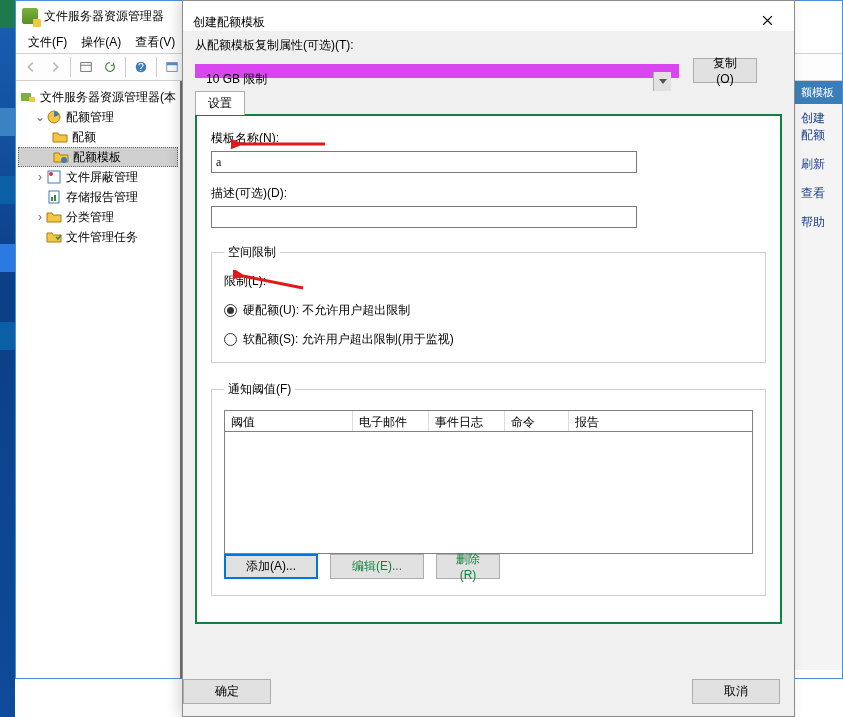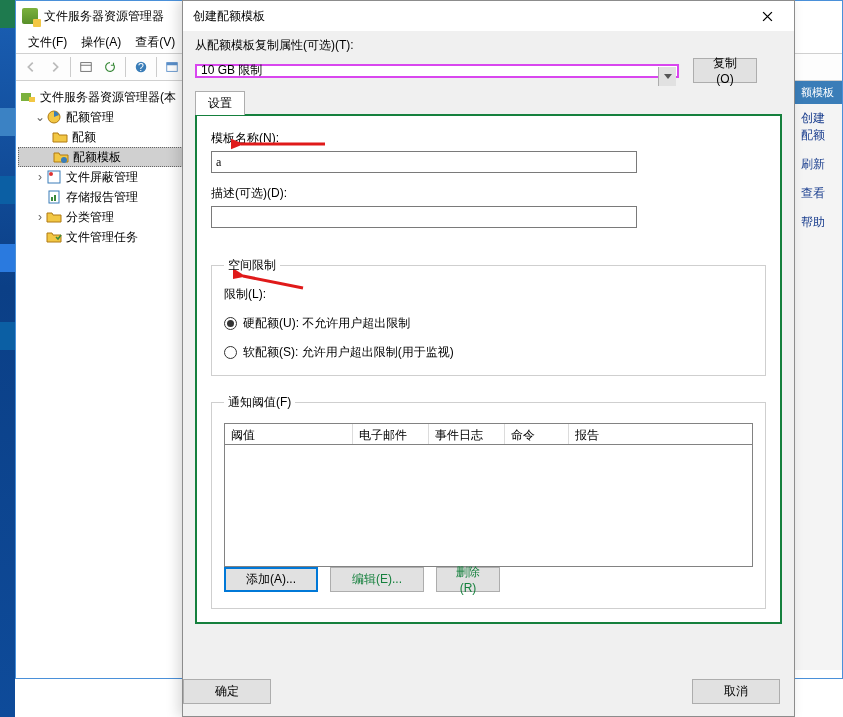--- a/index.html
+++ b/index.html
@@ -19,58 +19,58 @@
 .mmc-title { height:30px; background:#fff; display:flex; align-items:center; padding:0 6px; gap:6px; }
 .mmc-title .icon { width:16px; height:16px; background:linear-gradient(#7bb13d,#588f2a); border-radius:2px; position:relative; }
 .mmc-title .icon:after{content:"";position:absolute;right:-3px;bottom:-3px;width:8px;height:8px;background:#f2c744;border-radius:1px;}
 .mmc-menu { height:22px; display:flex; align-items:center; padding:0 6px; gap:2px; color:#000; }
 .mmc-menu span{padding:2px 6px;}
 .mmc-toolbar { height:28px; border-top:1px solid #d0d0d0; border-bottom:1px solid #d0d0d0; background:#fdfdfd; display:flex; align-items:center; padding:0 4px; gap:2px;}
 .tb-btn{width:22px;height:22px;border:1px solid transparent;display:flex;align-items:center;justify-content:center;color:#555;}
 .tb-btn svg{width:14px;height:14px;}
 .tb-sep{width:1px;height:20px;background:#ccc;margin:0 2px;}
 .mmc-body{position:absolute;top:80px;left:0;right:0;bottom:0;display:flex;}
-.tree{width:170px;border-right:1px solid #737373;background:#fff;padding:6px 2px;}
+.tree{width:170px;border-right:6px solid #737373;background:#fff;padding:6px 2px;}
 .tree .node{display:flex;align-items:center;height:20px;padding-left:4px;white-space:nowrap;}
 .tree .node .tw{width:12px;text-align:center;color:#666;}
 .tree .node .ficon{width:16px;height:16px;margin-right:4px;display:inline-flex;align-items:center;justify-content:center;}
 .tree .lvl1{padding-left:2px;}
 .tree .lvl2{padding-left:16px;}
 .tree .lvl3{padding-left:34px;}
 .tree .sel{background:#d0d0d0;border:1px dotted #666;}
 
 .right-pane{position:absolute;right:0;top:80px;width:48px;bottom:8px;border-left:1px solid #ccc;background:#f4f4f4;}
 .rp-hdr{background:#3a7db8;color:#fff;padding:4px 6px;font-size:11px;}
 .rp-item{padding:6px 6px;color:#1a3e8e;}
 
 
 .dialog{position:absolute;left:182px;top:0;width:613px;height:717px;background:#f0f0f0;border:1px solid #8c8c8c;box-shadow:-4px 0 12px rgba(0,0,0,.15);}
-.dlg-title{height:30px;background:#fff;display:flex;align-items:center;justify-content:space-between;padding:0 10px 0 10px;}
+.dlg-title{height:30px;background:#fff;display:flex;align-items:flex-end;justify-content:space-between;padding:0 10px 0 10px;}
 .dlg-title span{color:#000;font-size:12px;}
 .dlg-close{width:34px;height:22px;display:flex;align-items:center;justify-content:center;}
 .dlg-close svg{width:11px;height:11px;}
 .dlg-body{padding:6px 12px 0 12px;}
 .row-lbl{margin:0 0 4px 0;}
 .combo-row{display:flex;gap:14px;align-items:center;margin-bottom:8px;}
-.combo{flex:0 0 484px;height:14px;border:2px solid #d946ef;background:#fff;position:relative;display:flex;align-items:center;padding:0 4px;}
+.combo{flex:0 0 484px;height:14px;border:7px solid #d946ef;background:#fff;position:relative;display:flex;align-items:flex-start;padding:0 4px;}
 .combo .arrow{position:absolute;right:1px;top:1px;width:18px;height:19px;background:#e1e1e1;border-left:1px solid #adadad;display:flex;align-items:center;justify-content:center;}
 .btn{border:1px solid #adadad;background:#e1e1e1;height:25px;padding:0 16px;display:inline-flex;align-items:center;justify-content:center;}
 .btn.disabled{color:#15803d;}
 .btn.focus{border:2px solid #0078d7;padding:0 15px;}
 
 .tabhdr{display:flex;margin-top:2px;}
 .tab{border:1px solid #adadad;border-bottom:none;background:#fff;padding:3px 12px;position:relative;z-index:2;}
 .tabpanel{border:2px solid #15803d;background:#fff;padding:14px 14px 18px 14px;margin-top:-1px;height:510px;position:relative;}
 
 .text-input{width:426px;height:22px;border:1px solid #7a7a7a;background:#fff;padding:2px 4px;font-family:Tahoma;}
 .small-input{width:130px;height:22px;border:1px solid #7a7a7a;background:#fff;padding:2px 4px;font-family:Tahoma;}
 .unit-combo{width:62px;height:22px;border:1px solid #7a7a7a;background:#fff;position:relative;display:inline-flex;align-items:center;padding:0 4px;margin-left:12px;vertical-align:top;}
 .unit-combo .arrow{position:absolute;right:1px;top:1px;width:16px;height:18px;background:#e1e1e1;border-left:1px solid #adadad;display:flex;align-items:center;justify-content:center;}
 
-fieldset{border:1px solid #cfcfcf;padding:12px 12px 14px 12px;margin-top:29px;}
+fieldset{border:1px solid #cfcfcf;padding:12px 12px 14px 12px;margin-top:16px;}
 legend{padding:0 4px;}
 .radio-row{display:flex;align-items:center;margin-top:12px;}
 .radio{width:13px;height:13px;border:1px solid #333;border-radius:50%;margin-right:6px;position:relative;background:#fff;}
 .radio.checked:after{content:"";position:absolute;left:2px;top:2px;width:7px;height:7px;border-radius:50%;background:#333;}
 
 .listhdr{display:flex;background:#fff;border:1px solid #828282;height:22px;}
 .listhdr .col{border-right:1px solid #dcdcdc;padding:3px 6px;}
 .listbody{border:1px solid #828282;border-top:none;height:122px;background:#fff;}
 .btnrow{display:flex;gap:12px;}
 

